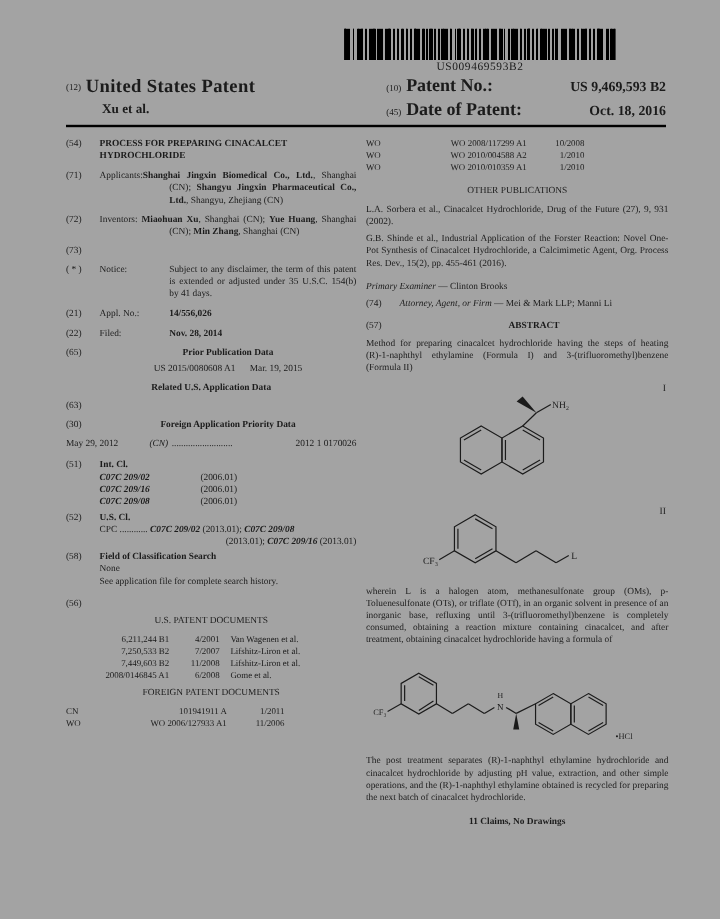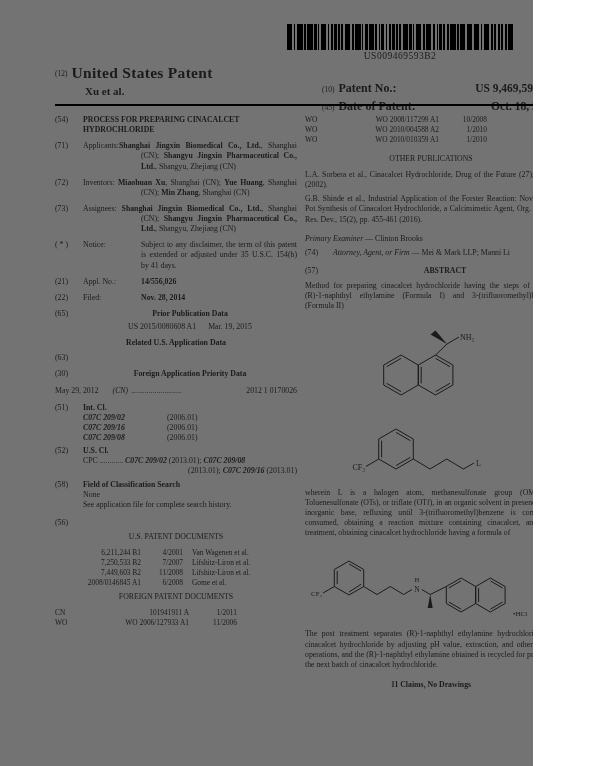--- a/index.html
+++ b/index.html
@@ -1,33 +1,33 @@
 <!DOCTYPE html>
 <html><head>
 <meta charset="utf-8">
 <style>
   html,body{margin:0;padding:0;background:#ffffff;}
-  .page{position:relative;width:533px;height:766px;background:#737373;overflow:hidden;
+  .page{position:relative;width:600px;height:766px;background:#a3a3a3;overflow:hidden;
         font-family:"Liberation Serif","DejaVu Serif",serif;color:#1b1b1b;}
   
   .barcode{position:absolute;left:287px;top:24px;width:226px;height:26px;background:
     repeating-linear-gradient(90deg,#000 0 1.6px,transparent 1.6px 3.4px),
     repeating-linear-gradient(90deg,#000 0 1.1px,transparent 1.1px 7.3px),
     repeating-linear-gradient(90deg,#000 0 2.9px,transparent 2.9px 11.7px);}
   .barcode-text{position:absolute;left:287px;top:51px;width:226px;text-align:center;
     font-size:9.5px;letter-spacing:.5px;}
   
   .header{position:absolute;left:55px;top:64px;width:500px;display:flex;justify-content:space-between;gap:32px;}
   .h-left{width:250px;}
   .small-num{font-size:7.5px;vertical-align:2px;margin-right:4px;}
   .us-title{font-size:15.5px;font-weight:bold;letter-spacing:.3px;}
   .byline{font-size:11px;font-weight:bold;margin:3px 0 0 30px;}
-  .h-right{width:248px;font-size:9px;margin-top:17px;}
+  .h-right{width:248px;font-size:9px;}
   .hr-row{display:flex;align-items:baseline;margin-bottom:3px;}
-  .hr-label{font-weight:bold;font-size:12px;}
+  .hr-label{font-weight:bold;font-size:15px;}
   .hr-value{font-weight:bold;font-size:11.5px;margin-left:auto;}
   .rule{position:absolute;left:55px;top:104px;width:500px;height:1.6px;background:#000;}
   
   .col{position:absolute;top:115px;font-size:7.8px;line-height:1.3;}
   .col-left{left:55px;width:242px;}
   .col-right{left:305px;width:252px;}
   .sec{display:flex;margin-bottom:6px;}
   .num{width:28px;flex:none;}
   .content{flex:1;min-width:0;}
   .b{font-weight:bold;}
@@ -35,21 +35,21 @@
   .bi{font-weight:bold;font-style:italic;}
   .just{text-align:justify;}
   .hang{padding-left:58px;text-indent:-58px;text-align:justify;}
   .lab{display:inline-block;width:58px;flex:none;}
   .flexrow{display:flex;}
   .chead{text-align:center;font-weight:bold;}
   .chead.solo{margin:2px 0 5px 0;}
   .cheadr{text-align:center;margin:4px 0 6px 0;}
   .pubrow{display:flex;gap:12px;justify-content:center;margin-top:3px;}
   .prio-row{display:flex;margin:2px 0 7px 0;}
-  .prio-cn{margin-left:14px;font-style:italic;}
+  .prio-cn{margin-left:26px;font-style:italic;}
   .dots{flex:1;overflow:hidden;white-space:nowrap;margin:0 3px;}
   .intcl-row{display:flex;}
   .intcl-code{width:84px;flex:none;}
   .cpc2{text-align:right;}
   .row-us{display:flex;font-size:7.4px;line-height:1.35;}
   .us-no{width:86px;flex:none;text-align:right;}
   .us-date{width:42px;flex:none;text-align:right;}
   .us-name{margin-left:9px;}
   .row-f{display:flex;font-size:7.4px;line-height:1.35;}
   .f-cc{width:30px;flex:none;}
@@ -105,21 +105,20 @@
       <div class="content hang"><span>Applicants:</span><span class="b">Shanghai Jingxin Biomedical Co., Ltd.</span><span>, Shanghai (CN); </span><span class="b">Shangyu Jingxin Pharmaceutical Co., Ltd.</span><span>, Shangyu, Zhejiang (CN)</span></div>
     </div>
 
     <div class="sec">
       <div class="num">(72)</div>
       <div class="content hang"><span>Inventors: </span><span class="b">Miaohuan Xu</span><span>, Shanghai (CN); </span><span class="b">Yue Huang</span><span>, Shanghai (CN); </span><span class="b">Min Zhang</span><span>, Shanghai (CN)</span></div>
     </div>
 
     <div class="sec">
       <div class="num">(73)</div>
-      <div class="content hang"><span>Assignees: </span><span class="b">Shanghai Jingxin Biomedical Co., Ltd.</span><span>, Shanghai (CN); </span><span class="b">Shangyu Jingxin Pharmaceutical Co., Ltd.</span><span>, Shangyu, Zhejiang (CN)</span></div>
     </div>
 
     <div class="sec">
       <div class="num">( * )</div>
       <div class="content flexrow">
         <span class="lab">Notice:</span>
         <span class="just" style="flex:1;">Subject to any disclaimer, the term of this patent is extended or adjusted under 35 U.S.C. 154(b) by 41 days.</span>
       </div>
     </div>
 

